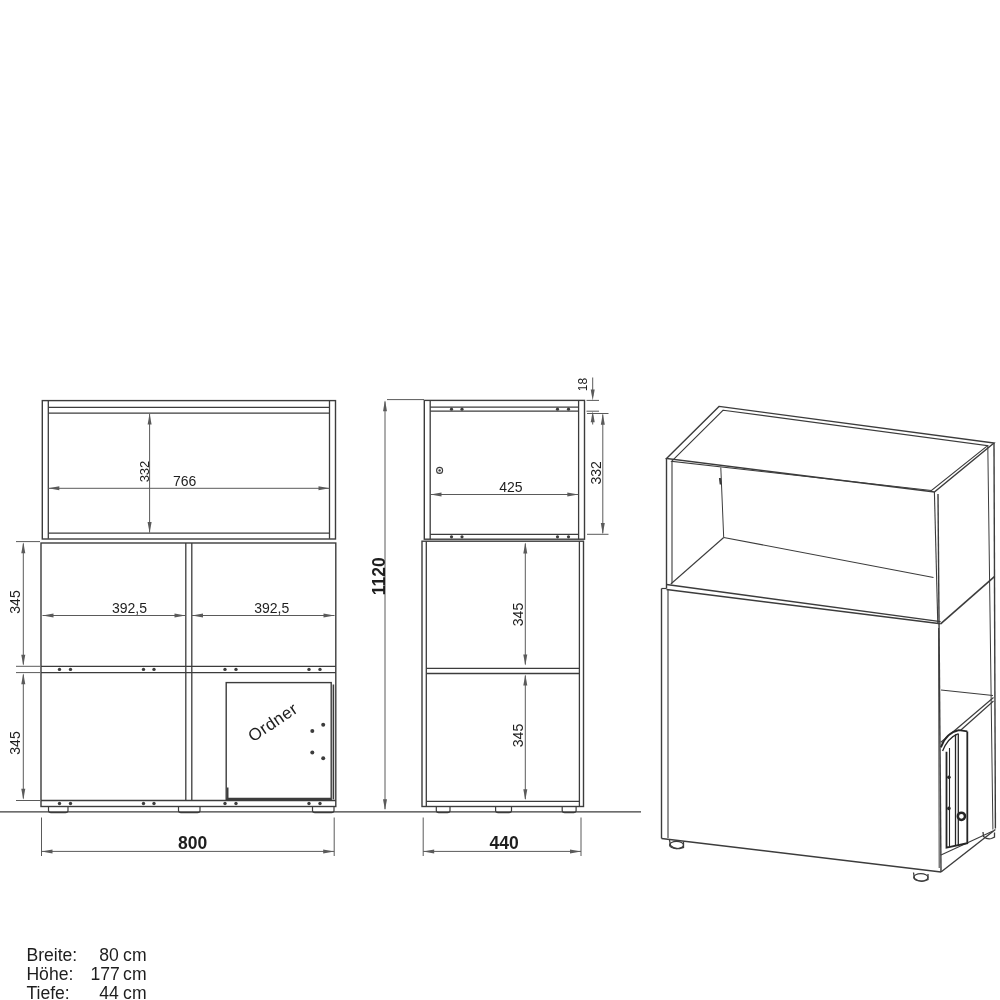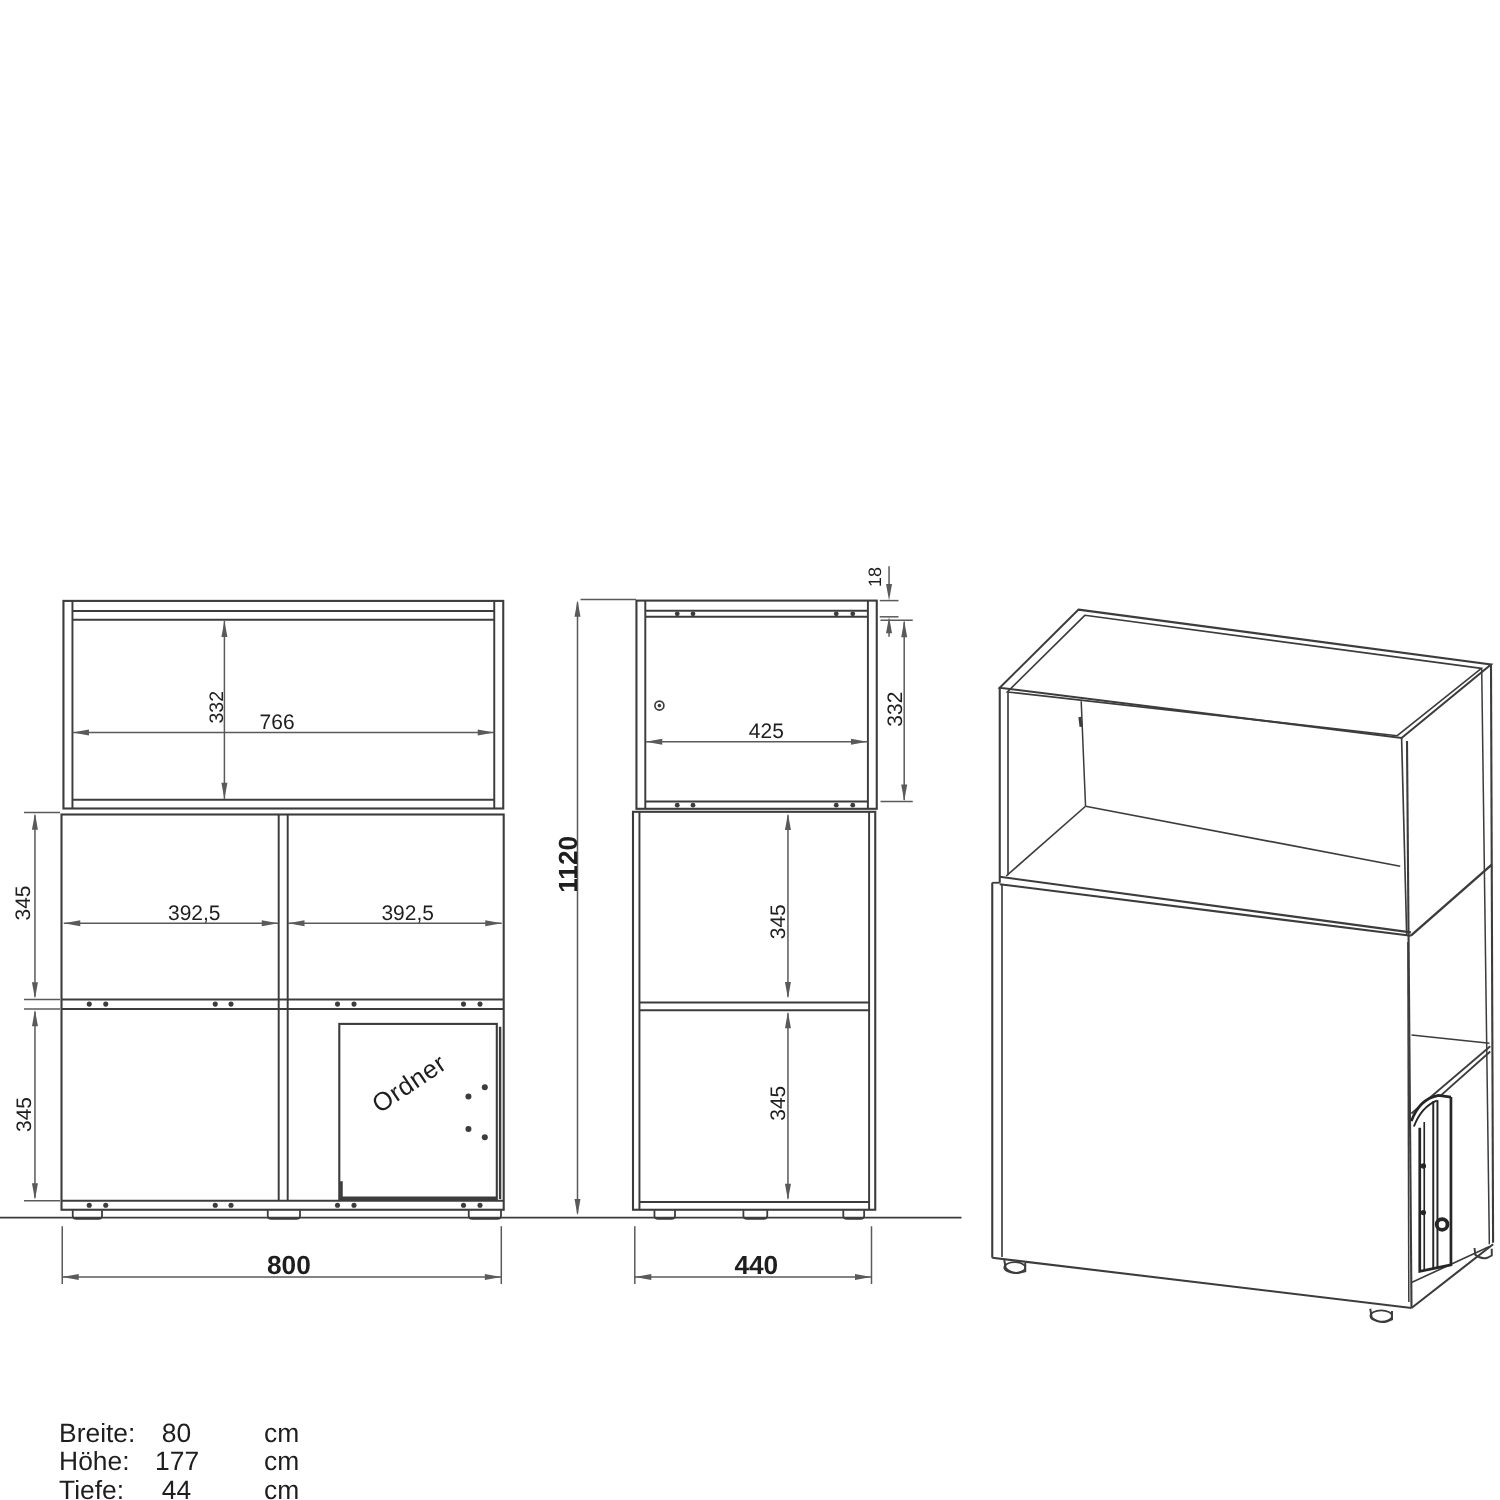--- a/index.html
+++ b/index.html
@@ -2,23 +2,23 @@
 <html><head>
 <meta charset="utf-8">
 <title>Schrank Zeichnung</title>
 <style>
   html,body { margin:0; padding:0; background:#ffffff; }
   .page { position:relative; width:1000px; height:1000px; background:#ffffff;
            font-family:"Liberation Sans", sans-serif; overflow:hidden; }
   .specs { position:absolute; left:26.4px; top:945.9px; font-size:17.6px; line-height:19.2px;
             color:#1e1e1e; }
   .specs .row { display:flex; }
-  .specs .lab { width:64px;margin-left:13px; }
-  .specs .val { width:28.5px; text-align:center; }
-  .specs .unit { padding-left:4.2px;margin-left:40px; }
+  .specs .lab { width:64px; }
+  .specs .val { width:28.5px; text-align:right; }
+  .specs .unit { padding-left:4.2px; }
 </style>
 </head>
 <body>
 <div class="page">
 
 <svg width="1000" height="1000" viewBox="0 0 1000 1000">
 
 <rect x="42.3" y="400.6" width="293.2" height="138.4" fill="none" stroke="#3c3c3c" stroke-width="1.4"></rect>
 
 <line x1="48.3" y1="400.8" x2="48.3" y2="538.8" stroke="#3c3c3c" stroke-width="1.3"></line>

